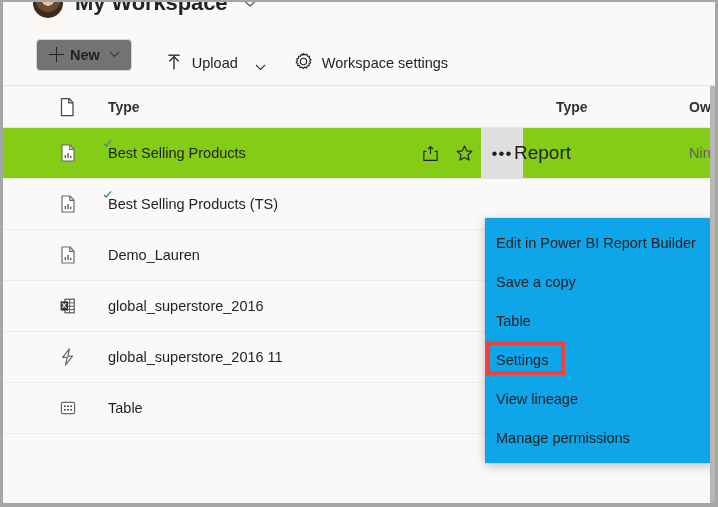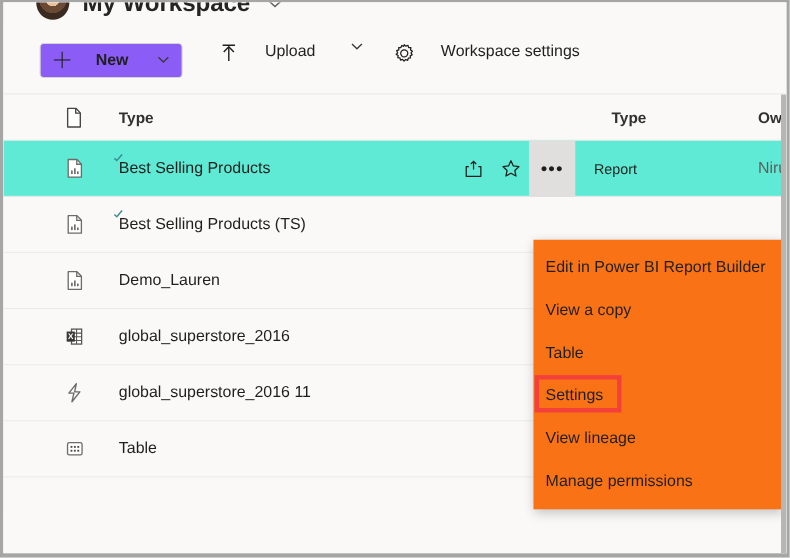--- a/index.html
+++ b/index.html
@@ -72,26 +72,26 @@
     align-items: center;
     padding-left: 33px;
     box-sizing: border-box;
     border-bottom: 1px solid #e6e4e2;
   }
   .btn-new {
     display: flex;
     align-items: center;
     height: 32px;
     padding: 0 11px 0 12px;
-    background: #8b5cf6;
+    background: #737373;
     border: 1px solid #d6d4d2;
     border-radius: 4px;
     box-sizing: border-box;
     cursor: pointer;
-    gap: 23px;
+    gap: 6px;
   }
   .btn-new .plus {
     width: 15px; height: 15px;
     position: relative;
     display: inline-block;
   }
   .btn-new .plus::before,
   .btn-new .plus::after {
     content: "";
     position: absolute;
@@ -99,24 +99,24 @@
   }
   .btn-new .plus::before { left: 0; top: 7px; width: 15px; height: 1.4px; }
   .btn-new .plus::after  { top: 0; left: 7px; height: 15px; width: 1.4px; }
   .btn-new .lbl {
     font-size: 14.5px;
     color: #201f1e;
     font-weight: 600;
   }
   .cmd-item {
     display: flex;
-    align-items: flex-start;
+    align-items: flex-end;
     height: 32px;
     cursor: pointer;
-    gap: 24px;
+    gap: 9px;
   }
   .cmd-item .lbl {
     font-size: 14.5px;
     color: #201f1e;
   }
   .cmd-upload { margin-left: 33px; }
   .cmd-settings { margin-left: 28px; }
 
   
   .table {
@@ -152,21 +152,21 @@
 
   .row {
     display: flex;
     align-items: center;
     height: 51px;
     border-bottom: 1px solid #ececea;
     position: relative;
     box-sizing: border-box;
     cursor: pointer;
   }
-  .row.selected { background: #5eead4; padding-left: 48px; }
+  .row.selected { background: #84cc16; padding-left: 48px; }
   .row-icon {
     position: absolute;
     left: 55px;
     top: 50%;
     transform: translateY(-50%);
     width: 20px; height: 20px;
   }
   .row-name {
     position: absolute;
     left: 105px;
@@ -178,22 +178,22 @@
     position: absolute;
     left: 100px;
     top: 11px;
     width: 8px; height: 8px;
     color: #3b8a8e;
     font-size: 9px;
     line-height: 9px;
   }
   .row-type {
     position: absolute;
-    left: 537px;
-    font-size: 13px;
+    left: 511px;
+    font-size: 19px;
     color: #201f1e;
     white-space: nowrap;
   }
   .row-owner {
     position: absolute;
     left: 686px;
     font-size: 14.5px;
     color: #605e5c;
     white-space: nowrap;
   }
@@ -223,21 +223,21 @@
     line-height: 6px;
     font-family: "Liberation Sans", sans-serif;
   }
 
   
   .ctx-menu {
     position: absolute;
     left: 482px;
     top: 216px;
     width: 228px;
-    background: #f97316;
+    background: #0ea5e9;
     box-shadow: 0 3px 10px rgba(0,0,0,0.22), 0 0 2px rgba(0,0,0,0.14);
     padding: 5px 0 6px 0;
     box-sizing: border-box;
     z-index: 40;
   }
   .ctx-item {
     height: 39px;
     display: flex;
     align-items: center;
     padding-left: 11px;
@@ -442,21 +442,21 @@
       <span class="row-name">Table</span>
     </div>
 
 
   </div>
 
   <div class="scroll-edge"></div>
 
   <div class="ctx-menu">
     <div class="ctx-item">Edit in Power BI Report Builder</div>
-    <div class="ctx-item">View a copy</div>
+    <div class="ctx-item">Save a copy</div>
     <div class="ctx-item">Table</div>
     <div class="ctx-item">Settings</div>
     <div class="ctx-item">View lineage</div>
     <div class="ctx-item">Manage permissions</div>
   </div>
 
   <div class="highlight-box"></div>
 
  </div>
 </div>

